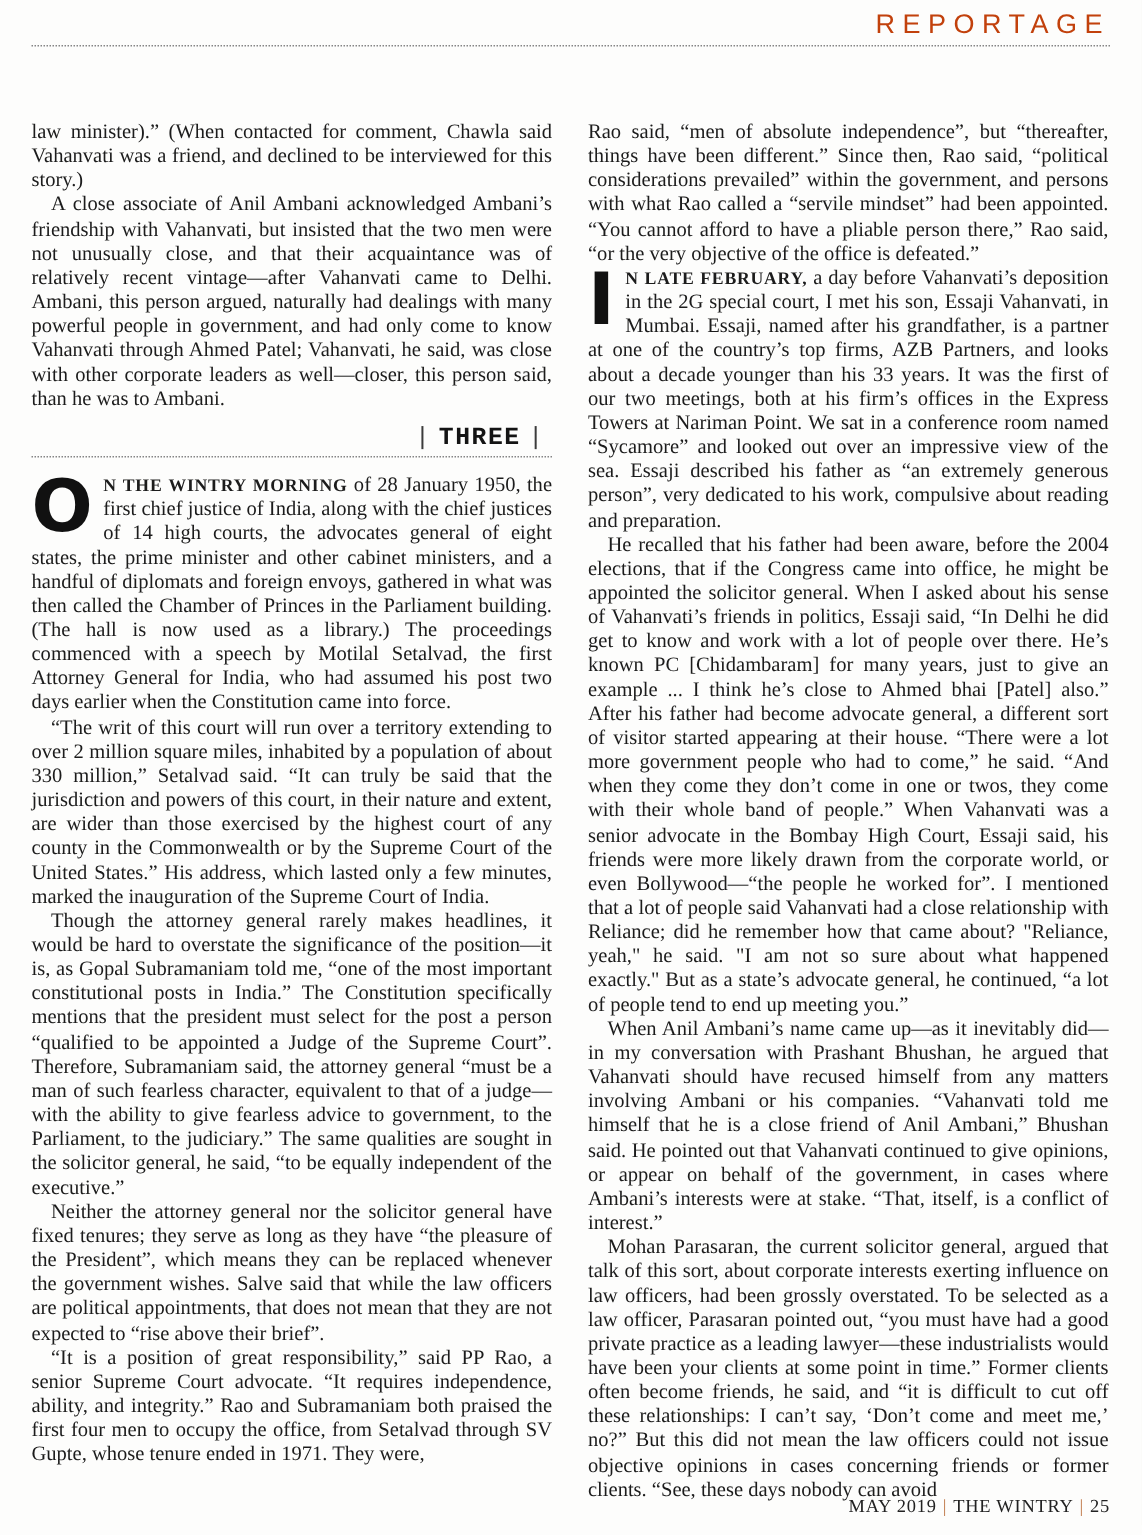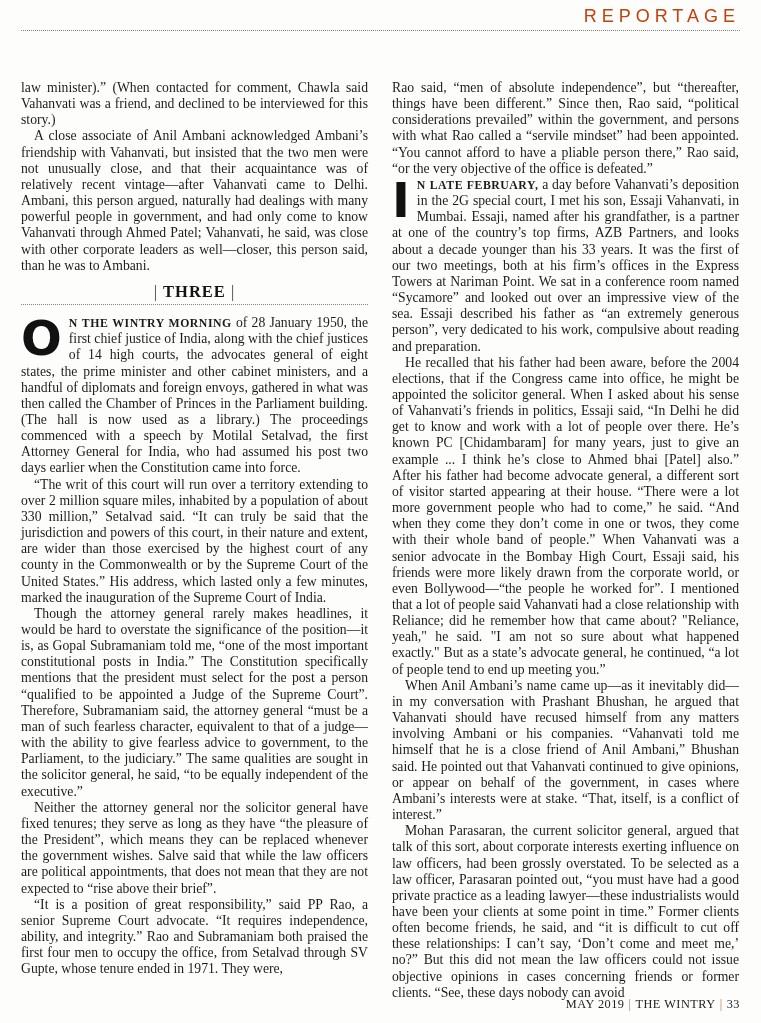--- a/index.html
+++ b/index.html
@@ -28,22 +28,22 @@
     text-align:justify;
     hyphens:auto;margin-top:40px;-webkit-hyphens:auto;
   }
   .col-left{left:21px;}
   .col-right{left:392px;}
   .col p{margin:0;}
   .col p.indent{text-indent:13px;}
   
   .section-head{
     margin-top:10px;
-    text-align:center;
-    font-family:Liberation Serif, serif;
+    text-align:right;
+    font-family:Liberation Mono, monospace;
     font-weight:bold;font-size:16.5px;letter-spacing:1px;
     color:#141414;
   }
   .section-head .bar{font-weight:normal;color:#3c3c3c;padding:0 5px;}
   .head-rule{margin-top:4px;margin-bottom:10px;}
   
   .dropcap{
     float:left;
     font-family:"DejaVu Sans", sans-serif;
     font-weight:bold;
@@ -95,16 +95,16 @@
 
     <p class="gap-top">
       <span class="dropcap">I</span><span class="lead-in">N LATE FEBRUARY,</span><span> a day before Vahanvati’s deposition in the 2G special court, I met his son, Essaji Vahanvati, in Mumbai. Essaji, named after his grandfather, is a partner at one of the country’s top firms, AZB Partners, and looks about a decade younger than his 33 years. It was the first of our two meetings, both at his firm’s offices in the Express Towers at Nariman Point. We sat in a conference room named “Sycamore” and looked out over an impressive view of the sea. Essaji described his father as “an extremely generous person”, very dedicated to his work, compulsive about reading and preparation.</span>
     </p>
     <p class="indent">He recalled that his father had been aware, before the 2004 elections, that if the Congress came into office, he might be appointed the solicitor general. When I asked about his sense of Vahanvati’s friends in politics, Essaji said, “In Delhi he did get to know and work with a lot of people over there. He’s known PC [Chidambaram] for many years, just to give an example ... I think he’s close to Ahmed bhai [Patel] also.” After his father had become advocate general, a different sort of visitor started appearing at their house. “There were a lot more government people who had to come,” he said. “And when they come they don’t come in one or twos, they come with their whole band of people.” When Vahanvati was a senior advocate in the Bombay High Court, Essaji said, his friends were more likely drawn from the corporate world, or even Bollywood—“the people he worked for”. I mentioned that a lot of people said Vahanvati had a close relationship with Reliance; did he remember how that came about? "Reliance, yeah," he said. "I am not so sure about what happened exactly." But as a state’s advocate general, he continued, “a lot of people tend to end up meeting you.”</p>
     <p class="indent">When Anil Ambani’s name came up—as it inevitably did—in my conversation with Prashant Bhushan, he argued that Vahanvati should have recused himself from any matters involving Ambani or his companies. “Vahanvati told me himself that he is a close friend of Anil Ambani,” Bhushan said. He pointed out that Vahanvati continued to give opinions, or appear on behalf of the government, in cases where Ambani’s interests were at stake. “That, itself, is a conflict of interest.”</p>
     <p class="indent">Mohan Parasaran, the current solicitor general, argued that talk of this sort, about corporate interests exerting influence on law officers, had been grossly overstated. To be selected as a law officer, Parasaran pointed out, “you must have had a good private practice as a leading lawyer—these industrialists would have been your clients at some point in time.” Former clients often become friends, he said, and “it is difficult to cut off these relationships: I can’t say, ‘Don’t come and meet me,’ no?” But this did not mean the law officers could not issue objective opinions in cases concerning friends or former clients. “See, these days nobody can avoid</p>
   </div>
 
   <div class="footer">
-    <span>MAY 2019</span><span class="sep">|</span><span>THE WINTRY</span><span class="sep">|</span><span>33</span>
+    <span>MAY 2019</span><span class="sep">|</span><span>THE WINTRY</span><span class="sep">|</span><span>25</span>
   </div>
 
 </div>
 
 </body></html>

